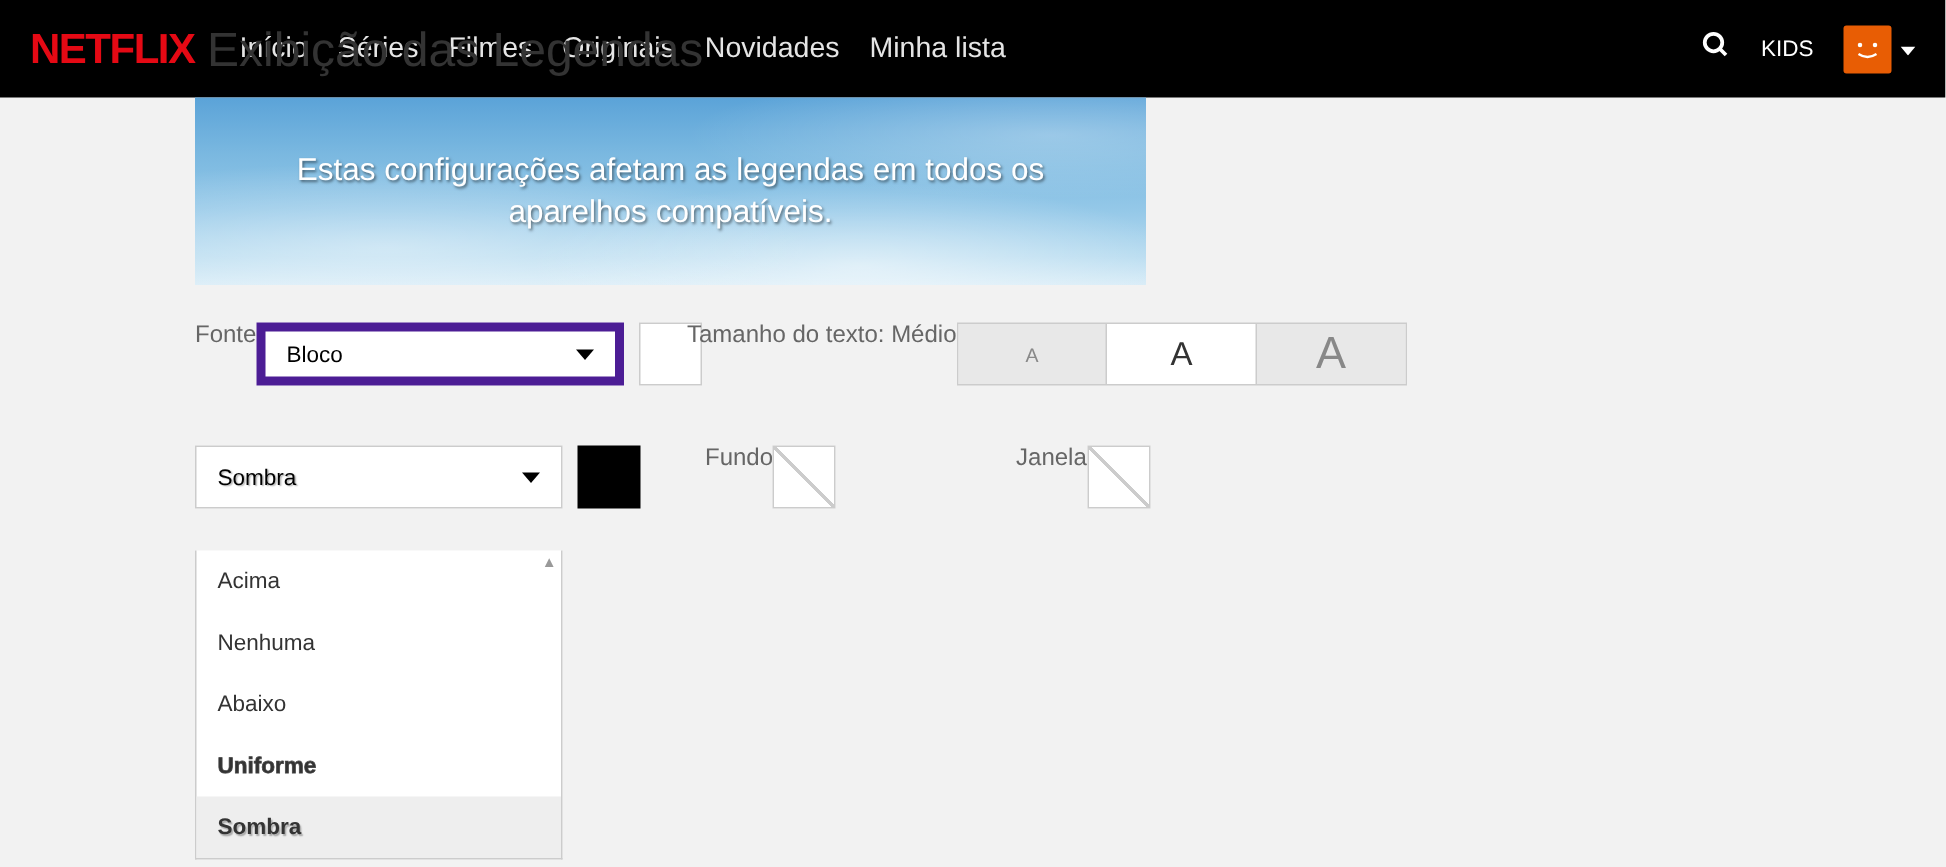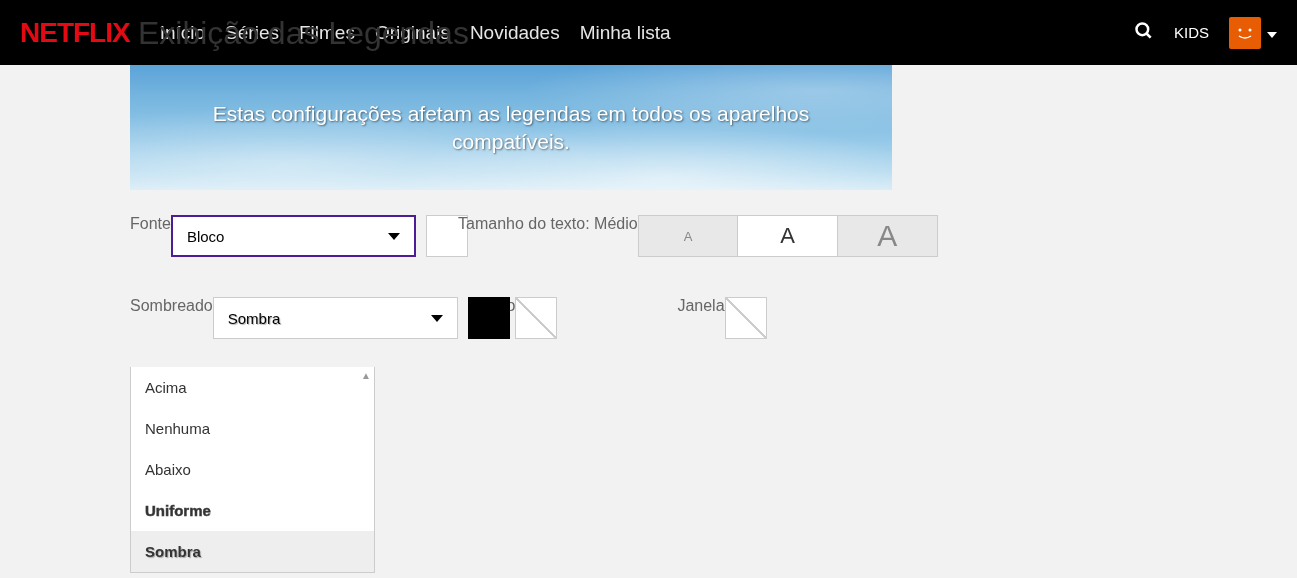--- a/index.html
+++ b/index.html
@@ -72,21 +72,21 @@
     }
     .page-title-bg {
       font-size: 32px;
       color: #333;
       position: absolute;
       top: -50px;
       left: 138px;
       z-index: 0;
     }
     .preview-banner {
-      width: 762px;
+      width: 634px;
       height: 125px;
       background: linear-gradient(180deg, #5ba3d8 0%, #7ab8e0 30%, #94c8e8 60%, #b8dcf0 85%, #d8ecf7 100%);
       position: relative;
       display: flex;
       align-items: center;
       justify-content: center;
       padding: 0 60px;
       overflow: hidden;
     }
     .preview-banner::before {
@@ -117,21 +117,21 @@
       flex-direction: row;
     }
     .control-label {
       color: #666;
       font-size: 16px;
       margin-bottom: 10px;
     }
     .font-select {
       width: 245px;
       height: 42px;
-      border: 2px solid #4c1d95;
+      border: 6px solid #4c1d95;
       background: #fff;
       display: flex;
       align-items: center;
       justify-content: space-between;
       padding: 0 14px;
       cursor: pointer;
       font-size: 15px;
     }
     .dropdown-arrow {
       border-left: 6px solid transparent;
@@ -336,21 +336,20 @@
       <div class="size-selector">
         <div class="size-option size-small">A</div>
         <div class="size-option size-medium selected">A</div>
         <div class="size-option size-large">A</div>
       </div>
     </div>
   </div>
 
   <div class="shadow-row">
     <div class="control-group shadow-group">
-      <div class="control-label">Sombreado</div>
       <div class="shadow-row-inner">
         <div class="shadow-select">
           <span class="shadow-select-text">Sombra</span>
           <span class="dropdown-arrow"></span>
         </div>
         <div class="color-swatch-black"></div>
       </div>
       <div class="dropdown-list">
         <span class="dropdown-scroll-hint">▲</span>
         <div class="dropdown-item">Acima</div>

